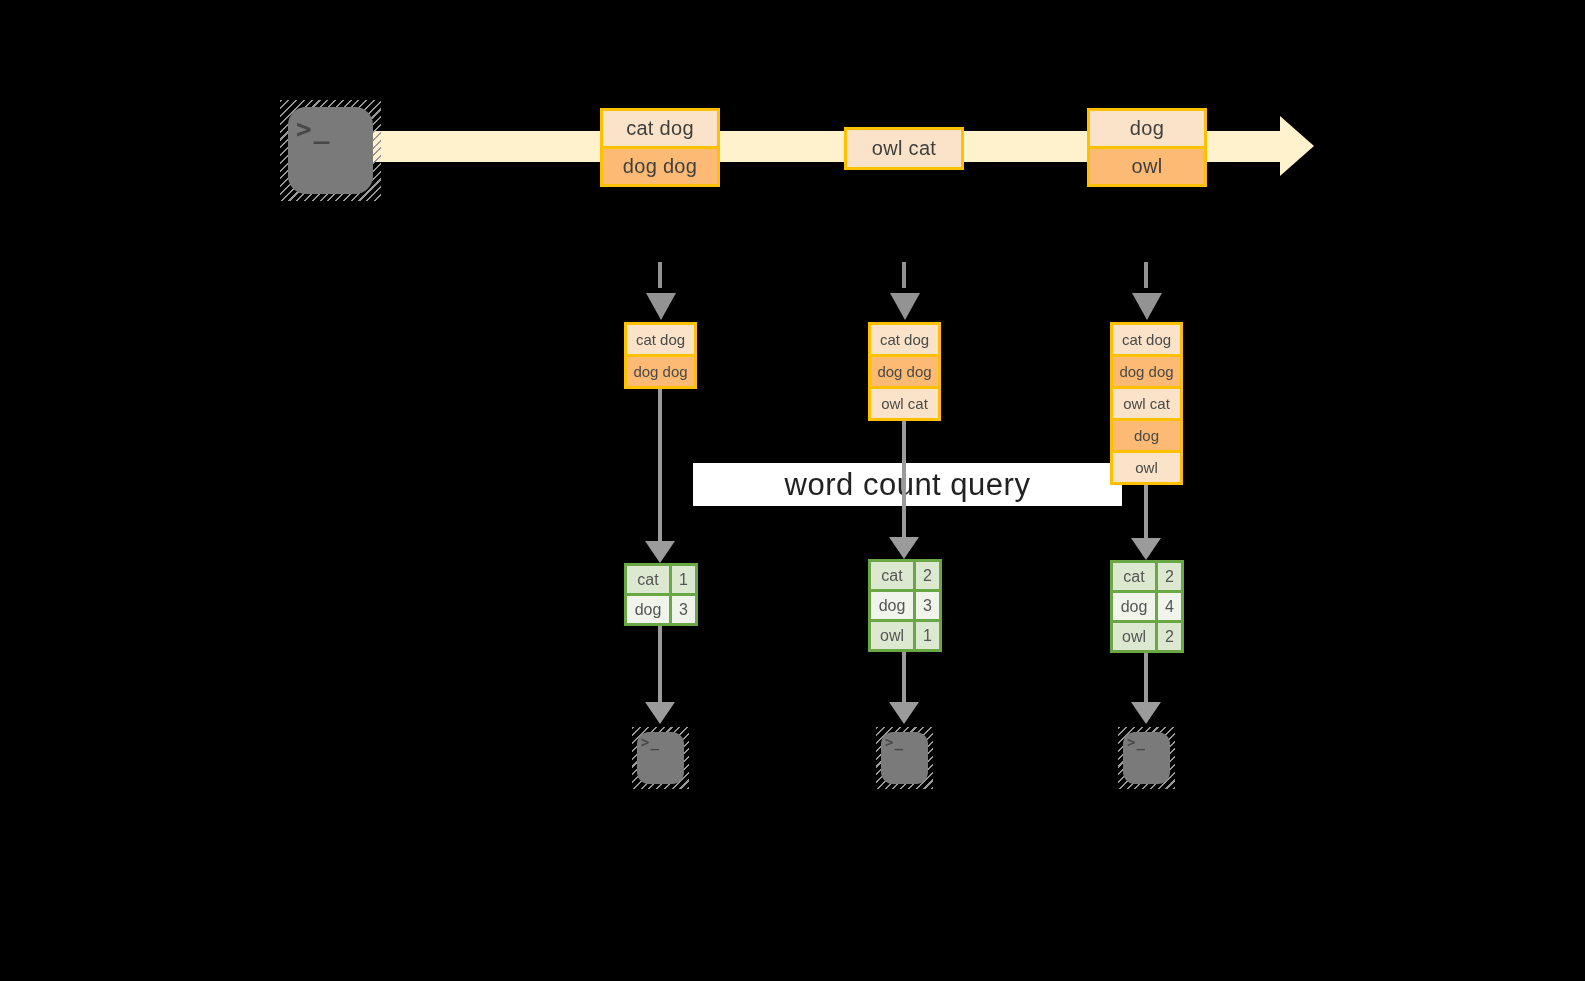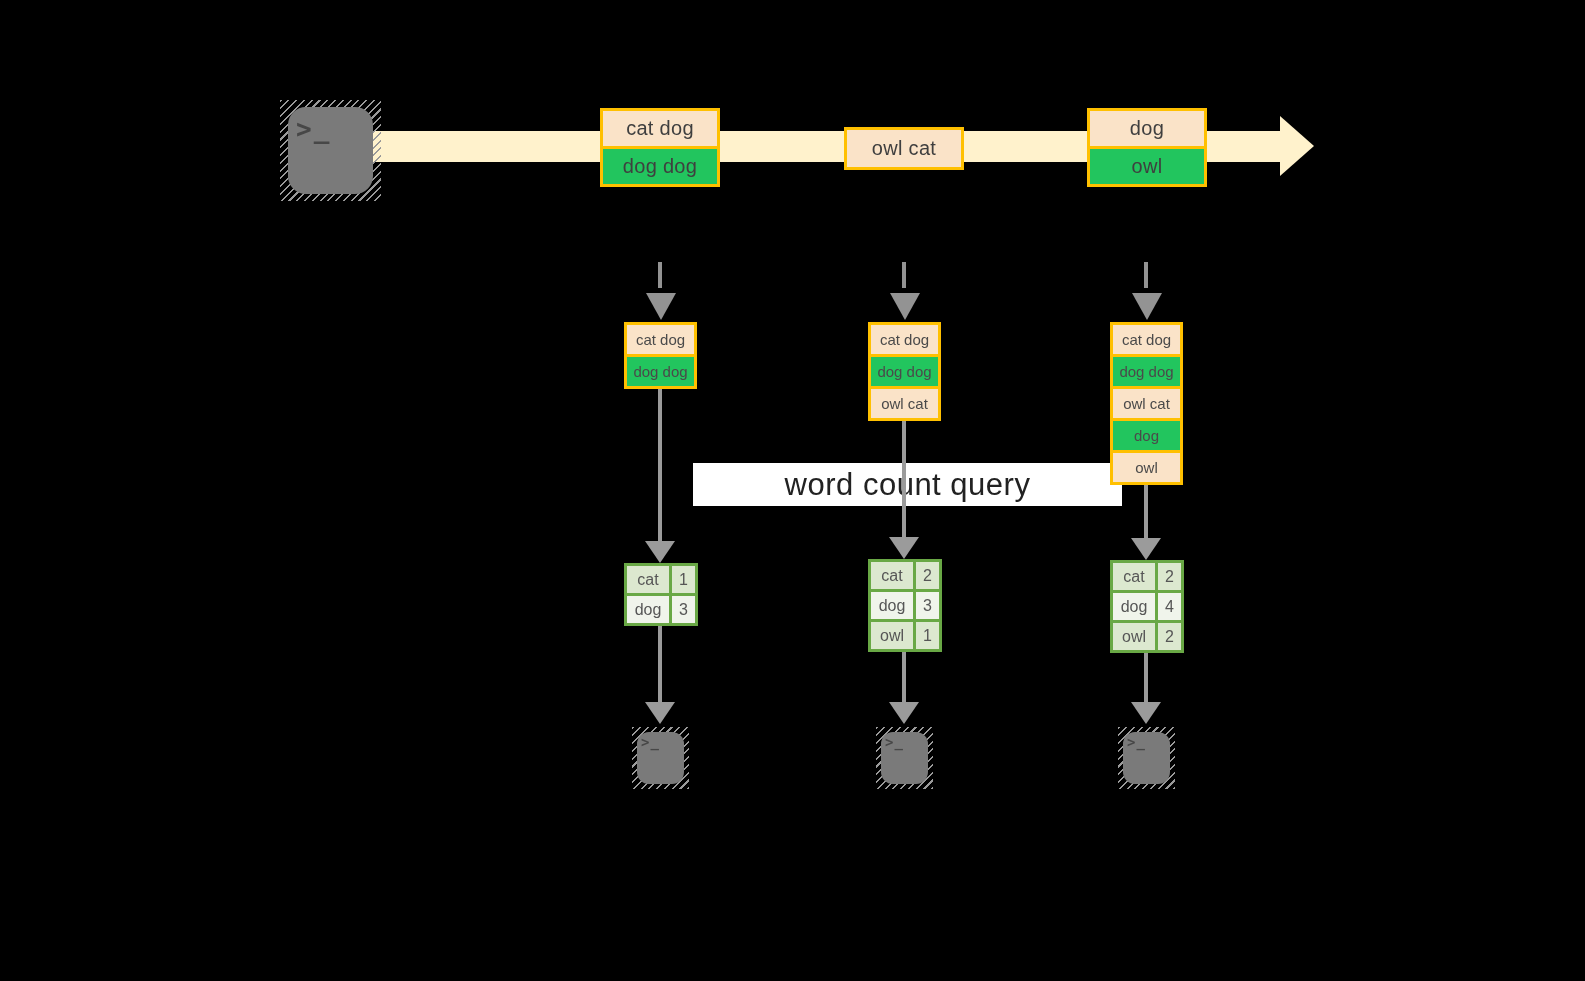--- a/index.html
+++ b/index.html
@@ -12,21 +12,21 @@
   
   .band{background:#FFF2CC;z-index:0;}
   .band-head{width:0;height:0;border-top:30px solid transparent;border-bottom:30px solid transparent;
              border-left:34px solid #FFF2CC;z-index:0;}
 
   
   .obox{background:#FFC000;padding:3px;display:flex;flex-direction:column;gap:3px;z-index:2;}
   .ocell{display:flex;align-items:center;justify-content:center;
          font-size:20px;color:#3F3F3F;letter-spacing:.3px;}
   .ocell.tall{height:35px;} .ocell.single{height:37px;}
-  .peach{background:#FAE3C8;text-align:right;} .cream{background:#22c55e;}
+  .peach{background:#FAE3C8;text-align:right;} .cream{background:#fdba74;}
 
   
   .stack{background:#FFC000;padding:3px;display:flex;flex-direction:column;gap:3px;z-index:2;}
   .scell{height:29px;display:flex;align-items:center;justify-content:center;
          font-size:15px;color:#4A4A4A;}
 
   
   .gtable{background:#69A845;padding:3px;display:grid;grid-template-columns:42px 23px;gap:3px;z-index:2;}
   .gcell{height:27px;display:flex;align-items:center;justify-content:center;font-size:16px;color:#565656;}
   .g-dark{background:#DCE8CF;} .g-light{background:#F0F4EB;}

